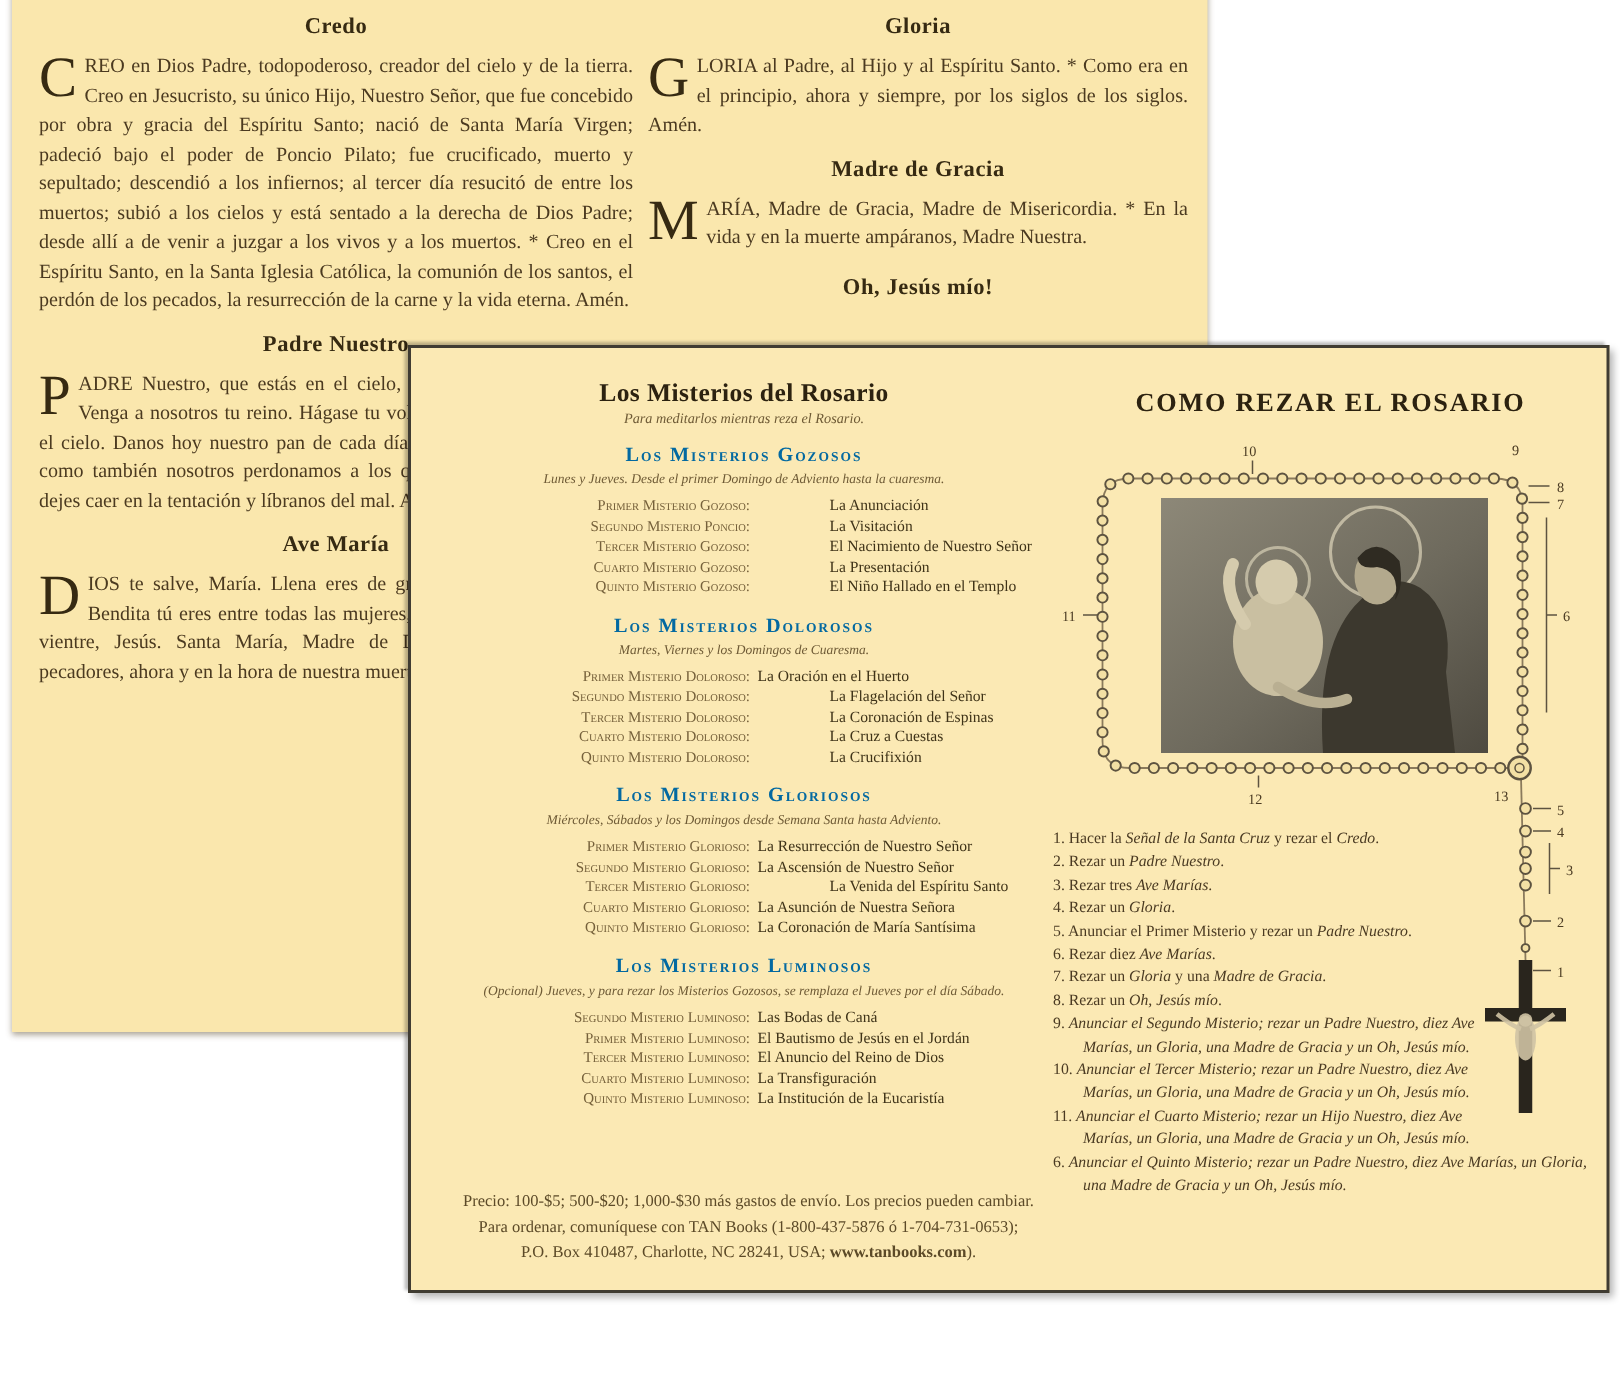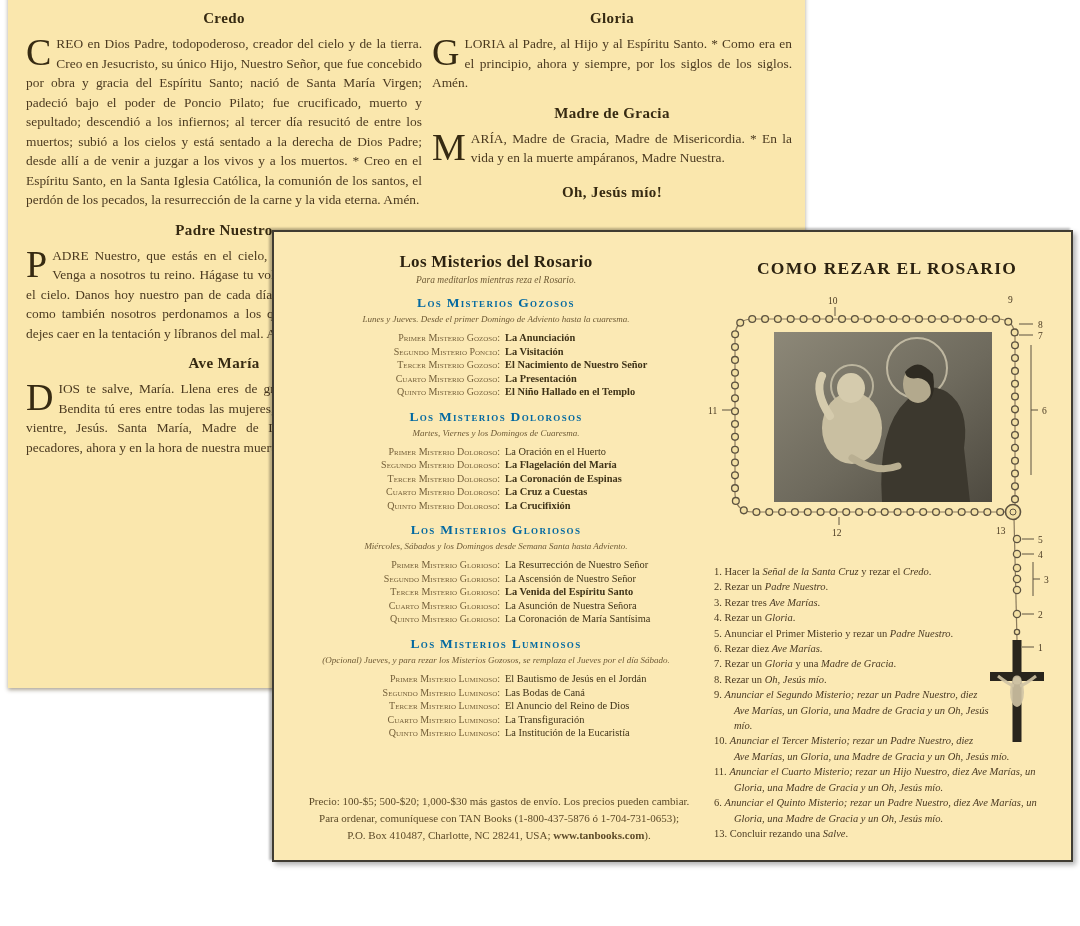--- a/index.html
+++ b/index.html
@@ -50,40 +50,40 @@
   .m-rows{display:block;}
   .m-row{
     display:grid;grid-template-columns:206px 1fr;column-gap:5px;
     font-size:10.4px;line-height:13.5px;text-align:left;
   }
   .m-label{
     font-variant:small-caps;font-size:10px;color:#75603a;
     text-align:right;white-space:nowrap;
   }
   .m-name{color:#3f3318;padding-right:6px;}
-  .m-name.b{font-weight:bold;}
+  .m-name.b{font-weight:normal;margin-left:48px;}
   .mys-footer{
     position:absolute;left:26px;bottom:16px;width:398px;
     font-size:11px;line-height:1.55;color:#5c4a28;text-align:center;
   }
   .mys-footer b{font-weight:bold;}
   
   .howto-title{
     position:absolute;left:424px;top:26px;width:378px;
     font-weight:bold;font-size:17.5px;letter-spacing:1.2px;
     text-align:center;color:#2c2210;
   }
   .diagram{position:absolute;left:428px;top:56px;pointer-events:none;}
   .diagram text{
     font-family:"Liberation Serif",serif;font-size:9.5px;fill:#4a3a22;
   }
   .steps{position:absolute;left:428px;top:320px;width:372px;}
   .pendant-spacer{float:right;width:84px;height:196px;}
   .steps ol{
-    list-style:none;margin:12px;padding:0;
+    list-style:none;margin:0;padding:0;
     font-size:10.5px;line-height:15.4px;color:#4a3a22;
   }
   .steps li{padding-left:20px;text-indent:-20px;}
 </style>
 </head>
 <body>
 
 <div class="back-card">
   <div class="bc-col bc-left">
     <div class="prayer-head">Credo</div>
@@ -137,21 +137,21 @@
         <div class="m-section">
           <div class="m-head">Los Misterios Dolorosos</div>
           <div class="m-note">Martes, Viernes y los Domingos de Cuaresma.</div>
           <div class="m-rows">
             <div class="m-row">
               <span class="m-label">Primer Misterio Doloroso:</span>
               <span class="m-name">La Oración en el Huerto</span>
             </div>
             <div class="m-row">
               <span class="m-label">Segundo Misterio Doloroso:</span>
-              <span class="m-name b">La Flagelación del María</span>
+              <span class="m-name b">La Flagelación del Señor</span>
             </div>
             <div class="m-row">
               <span class="m-label">Tercer Misterio Doloroso:</span>
               <span class="m-name b">La Coronación de Espinas</span>
             </div>
             <div class="m-row">
               <span class="m-label">Cuarto Misterio Doloroso:</span>
               <span class="m-name b">La Cruz a Cuestas</span>
             </div>
             <div class="m-row">
@@ -184,26 +184,26 @@
               <span class="m-label">Quinto Misterio Glorioso:</span>
               <span class="m-name">La Coronación de María Santísima</span>
             </div>
           </div>
         </div>
         <div class="m-section">
           <div class="m-head">Los Misterios Luminosos</div>
           <div class="m-note">(Opcional) Jueves, y para rezar los Misterios Gozosos, se remplaza el Jueves por el día Sábado.</div>
           <div class="m-rows">
             <div class="m-row">
+              <span class="m-label">Segundo Misterio Luminoso:</span>
+              <span class="m-name">Las Bodas de Caná</span>
+            </div>
+            <div class="m-row">
               <span class="m-label">Primer Misterio Luminoso:</span>
               <span class="m-name">El Bautismo de Jesús en el Jordán</span>
-            </div>
-            <div class="m-row">
-              <span class="m-label">Segundo Misterio Luminoso:</span>
-              <span class="m-name">Las Bodas de Caná</span>
             </div>
             <div class="m-row">
               <span class="m-label">Tercer Misterio Luminoso:</span>
               <span class="m-name">El Anuncio del Reino de Dios</span>
             </div>
             <div class="m-row">
               <span class="m-label">Cuarto Misterio Luminoso:</span>
               <span class="m-name">La Transfiguración</span>
             </div>
             <div class="m-row">
@@ -375,17 +375,16 @@
         <li><span>3. </span>Rezar tres <i>Ave Marías</i>.</li>
         <li><span>4. </span>Rezar un <i>Gloria</i>.</li>
         <li><span>5. </span>Anunciar el Primer Misterio y rezar un <i>Padre Nuestro</i>.</li>
         <li><span>6. </span>Rezar diez <i>Ave Marías</i>.</li>
         <li><span>7. </span>Rezar un <i>Gloria</i> y una <i>Madre de Gracia</i>.</li>
         <li><span>8. </span>Rezar un <i>Oh, Jesús mío</i>.</li>
         <li><span>9. </span><i>Anunciar el Segundo Misterio; rezar un Padre Nuestro, diez Ave Marías, un Gloria, una Madre de Gracia y un Oh, Jesús mío.</i></li>
         <li><span>10. </span><i>Anunciar el Tercer Misterio; rezar un Padre Nuestro, diez Ave Marías, un Gloria, una Madre de Gracia y un Oh, Jesús mío.</i></li>
         <li><span>11. </span><i>Anunciar el Cuarto Misterio; rezar un Hijo Nuestro, diez Ave Marías, un Gloria, una Madre de Gracia y un Oh, Jesús mío.</i></li>
         <li><span>6. </span><i>Anunciar el Quinto Misterio; rezar un Padre Nuestro, diez Ave Marías, un Gloria, una Madre de Gracia y un Oh, Jesús mío.</i></li>
-        <li><span>13. </span>Concluir rezando una <i>Salve</i>.</li>
       </ol>
   </div>
 
 </div>
 
 </body></html>

